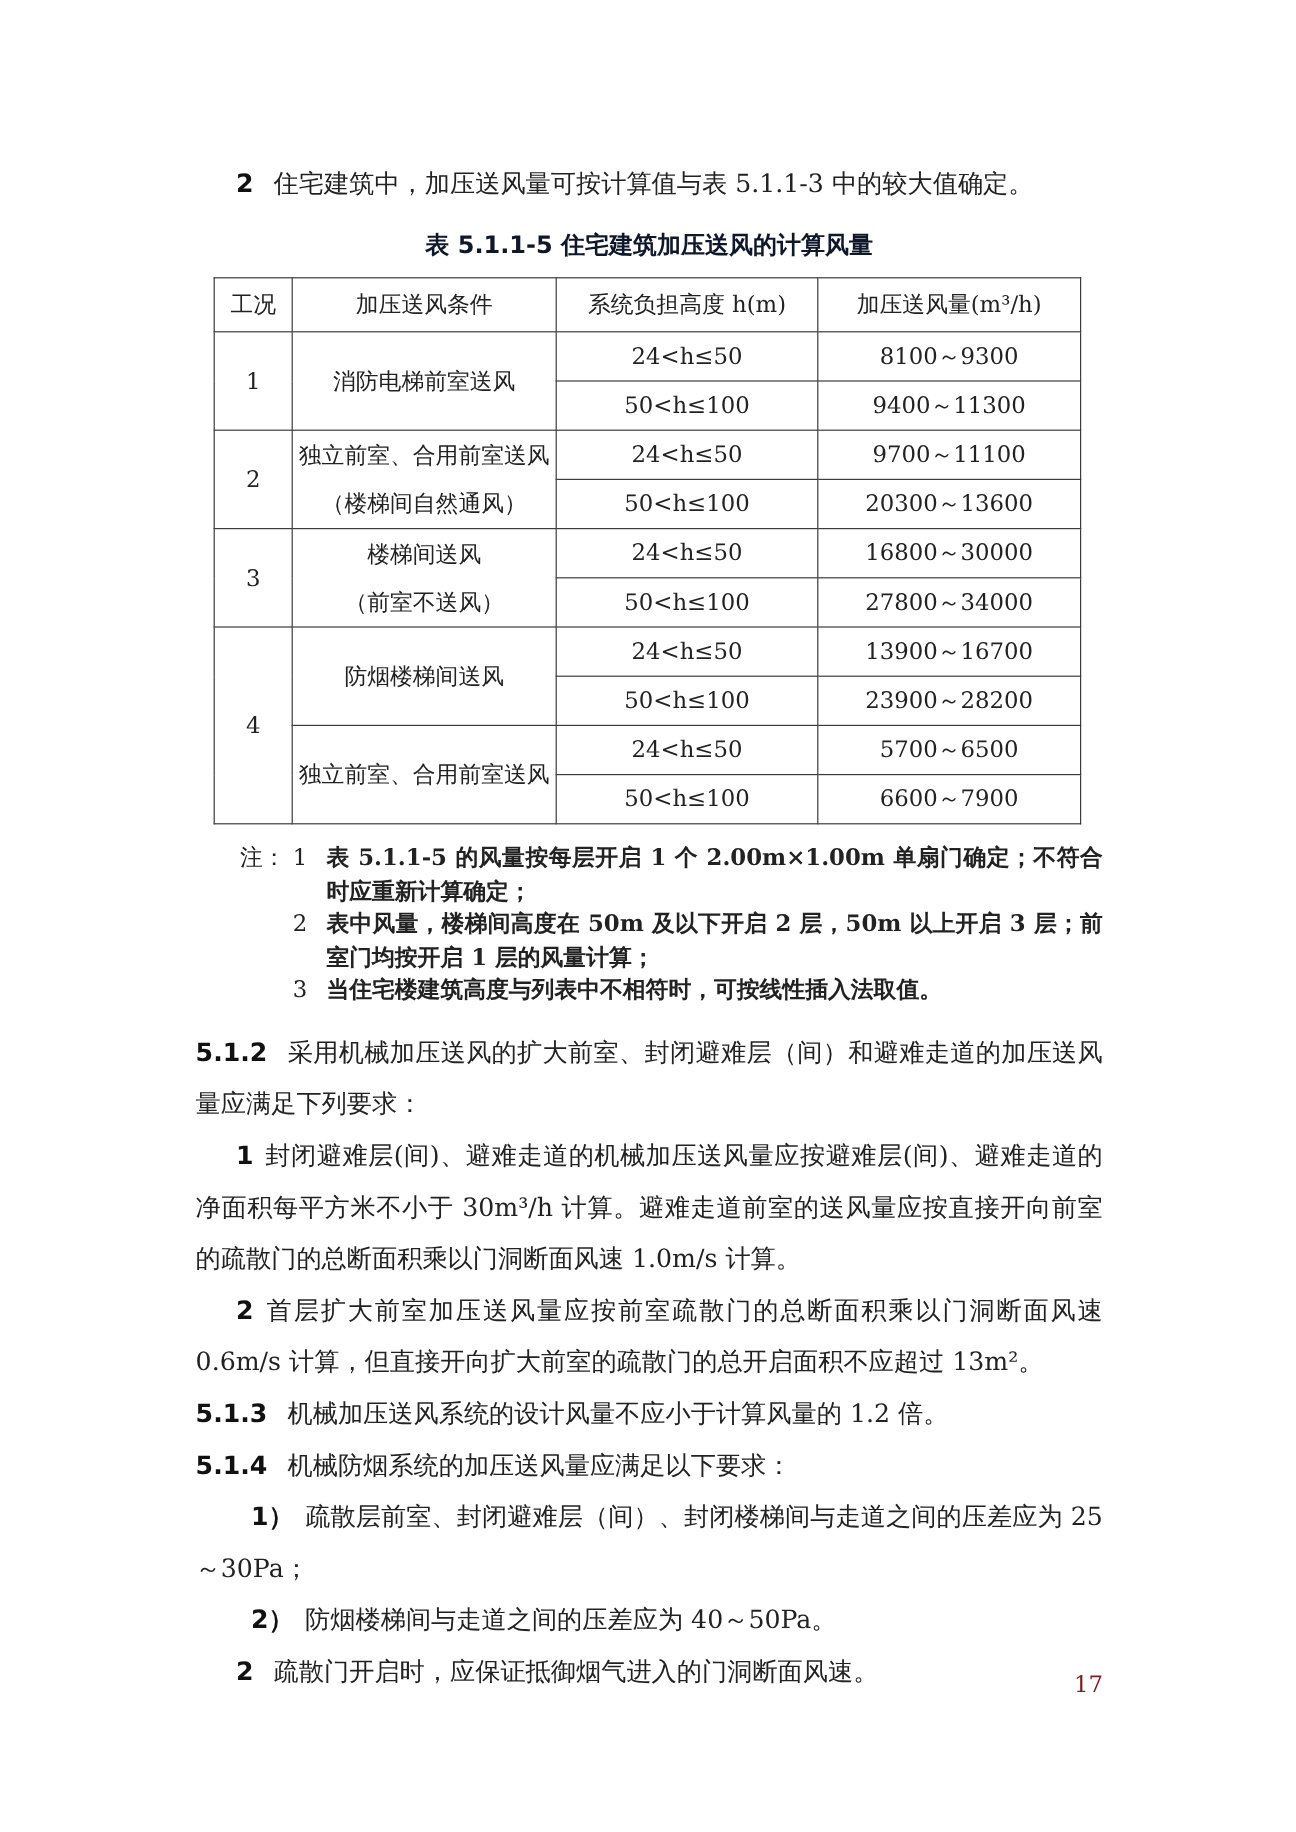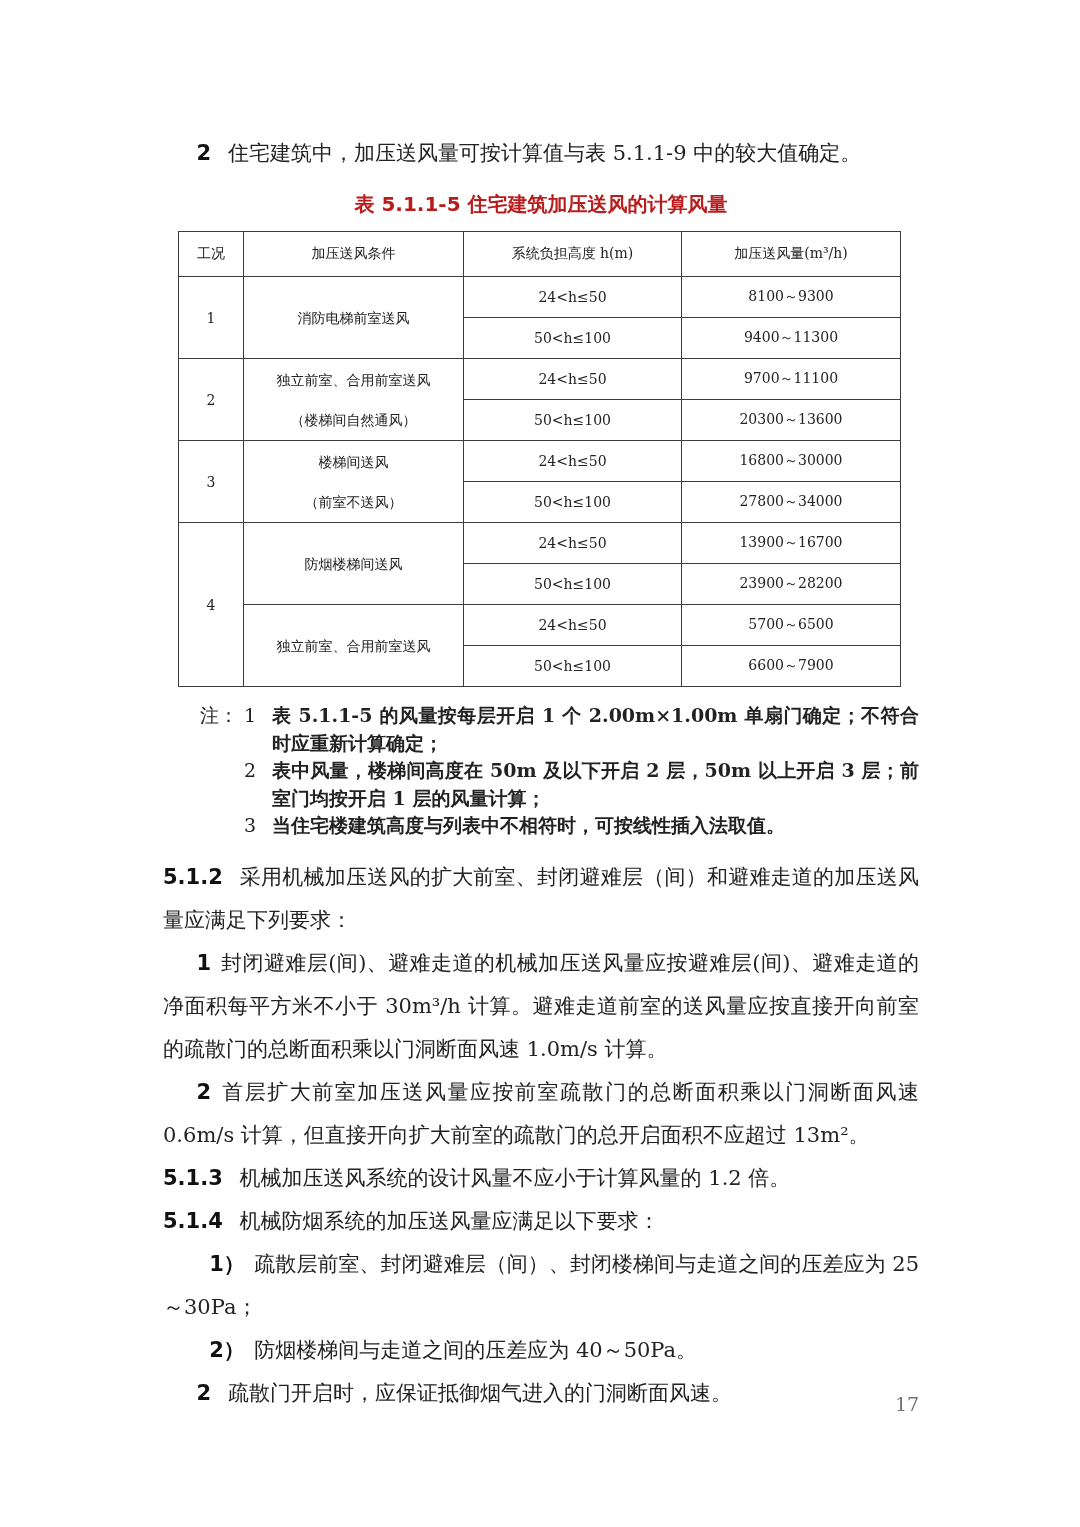--- a/index.html
+++ b/index.html
@@ -31,64 +31,64 @@
     color:#111111;
     margin-right:0.8em;
   }
   .pfx-small { margin-right:0.45em; }
   .table-title {
     margin-top:16px;
     text-align:center;
     font-family:"DejaVu Sans","Liberation Sans",sans-serif;
     font-weight:bold;
     font-size:20px;
-    color:#b91c1c;
+    color:#0f172a;
   }
   table.flow {
     border-collapse:collapse;
     table-layout:fixed;
     margin:13px 0 0 15px;
   }
   .flow th, .flow td {
     border:1px solid #3c3c3c;
     text-align:center;
     vertical-align:middle;
     font-weight:normal;
-    font-size:14px;
+    font-size:19px;
     padding:0;
   }
   .flow th { height:44px; }
   .flow td { height:40px; }
   .cond-line { height:40px; line-height:40px; }
   .notes {
     margin-top:15px;
     padding-left:37px;
     font-size:19px;
     line-height:1.45;
   }
   .note-item { display:flex; }
   .note-head { width:44px; flex:none; }
   .note-num  { width:28px; flex:none; }
   .note-text { flex:1; text-align:justify;font-weight:bold; }
   .sections { margin-top:16px; }
   .page-number {
     position:absolute;
     left:895px; top:1393px;
     font-size:19px;
-    color:#737373;
+    color:#7f1d1d;
   }
 </style>
 </head>
 <body>
 
 <div class="page">
   <div class="content">
 
     <p class="para ind2">
-      <span class="pfx">2</span><span>住宅建筑中，加压送风量可按计算值与表 5.1.1-9 中的较大值确定。</span>
+      <span class="pfx">2</span><span>住宅建筑中，加压送风量可按计算值与表 5.1.1-3 中的较大值确定。</span>
     </p>
 
     <div class="table-title">表 5.1.1-5 住宅建筑加压送风的计算风量</div>
 
     <table class="flow">
       <colgroup>
         <col style="width:65px">
           <col style="width:220px">
           <col style="width:218px">
           <col style="width:219px">

